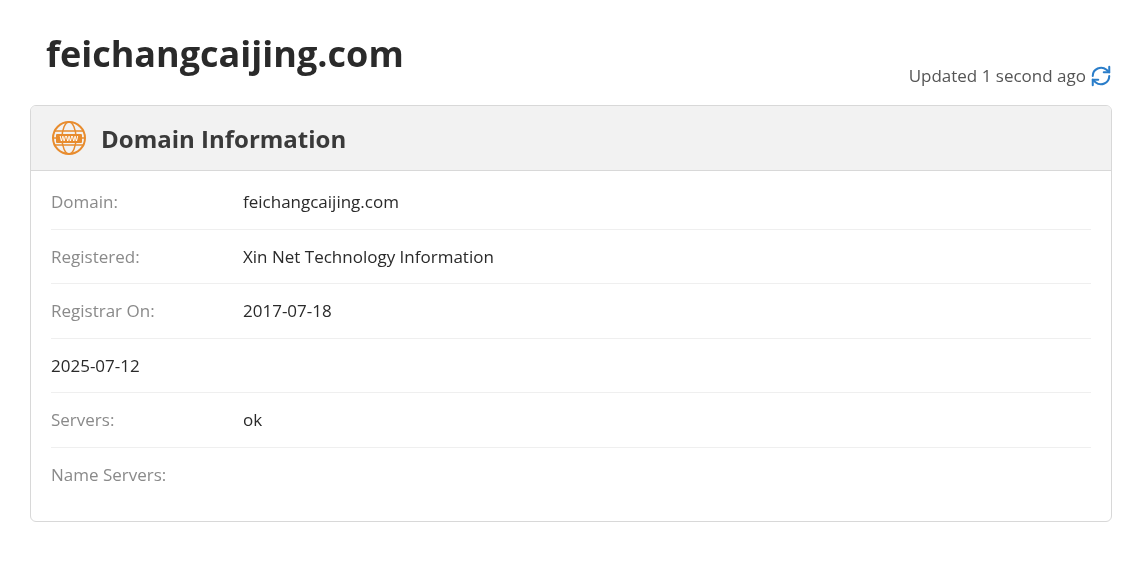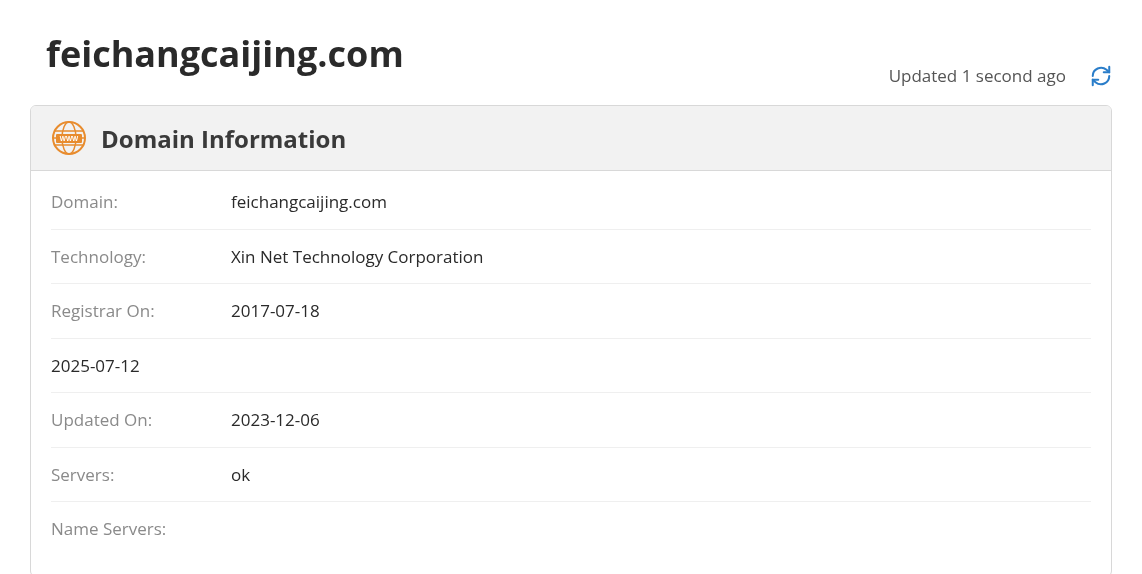--- a/index.html
+++ b/index.html
@@ -21,21 +21,21 @@
     }
     .domain-title {
       font-size: 36px;
       font-weight: 700;
       color: #2a2a2a;
       padding-left: 16px;
     }
     .updated-wrap {
       display: flex;
       align-items: center;
-      gap: 24px;
+      gap: 4px;
       color: #555;
       font-size: 17px;
       margin-top: 44px;
     }
     .refresh-icon {
       width: 22px;
       height: 22px;
       color: #2a7dc9;
       cursor: pointer;
     }
@@ -64,20 +64,21 @@
     }
     .card-body {
       padding: 4px 20px 20px 20px;
     }
     .row {
       display: flex;
       padding: 14px 0;
       border-bottom: 1px solid #efefef;
       font-size: 17px;
       line-height: 1.5;
+      gap: 12px;
     }
     .row:last-child {
       border-bottom: none;
     }
     .row-label {
       flex: 0 0 180px;
       color: #8a8a8a;
     }
     .row-value {
       color: #2a2a2a;
@@ -115,33 +116,29 @@
       </svg>
     </span>
     <h2 class="card-title">Domain Information</h2>
   </div>
   <div class="card-body">
     <div class="row">
       <div class="row-label">Domain:</div>
       <div class="row-value">feichangcaijing.com</div>
     </div>
     <div class="row">
-      <div class="row-label">Technology:</div>
-      <div class="row-value">Xin Net Technology Corporation</div>
+      <div class="row-label">Registered:</div>
+      <div class="row-value">Xin Net Technology Information</div>
     </div>
     <div class="row">
       <div class="row-label">Registrar On:</div>
       <div class="row-value">2017-07-18</div>
     </div>
     <div class="row">
       <div class="row-value">2025-07-12</div>
-    </div>
-    <div class="row">
-      <div class="row-label">Updated On:</div>
-      <div class="row-value">2023-12-06</div>
     </div>
     <div class="row">
       <div class="row-label">Servers:</div>
       <div class="row-value">ok</div>
     </div>
     <div class="row">
       <div class="row-label">Name Servers:</div>
     </div>
   </div>
 </div>

